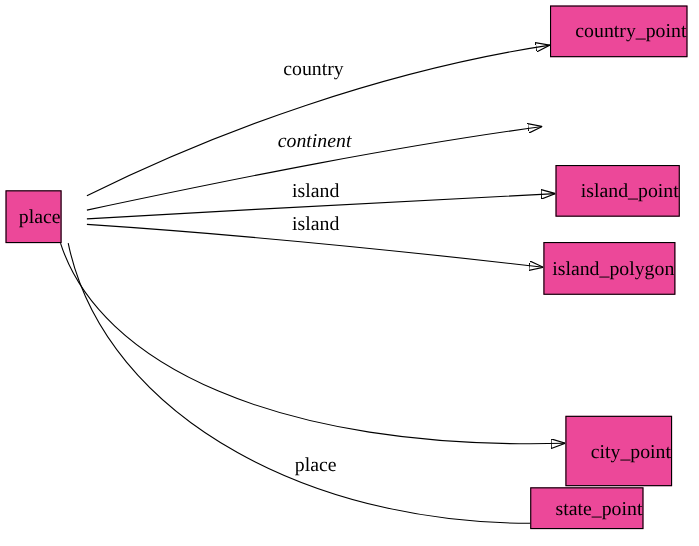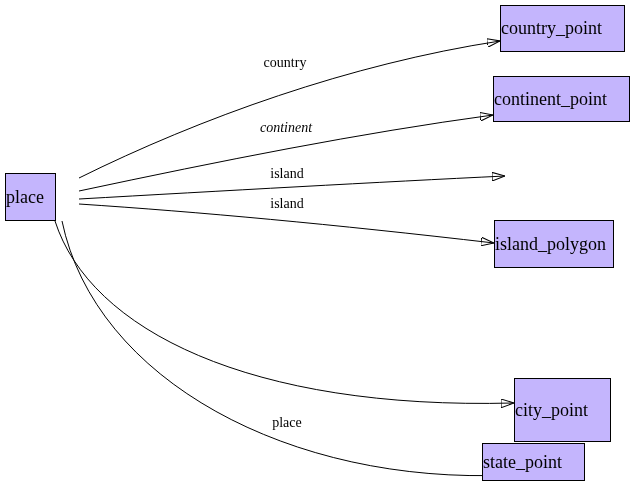--- a/index.html
+++ b/index.html
@@ -24,32 +24,32 @@
   }
   .edges-layer path {
     fill: none;
     stroke: #000000;
     stroke-width: 1;
   }
   .node {
     position: absolute;
     box-sizing: border-box;
     border: 1px solid #000000;
-    background: #c4b5fd;
+    background: #ec4899;
     display: flex;
     align-items: center;
-    justify-content: flex-start;
+    justify-content: flex-end;
     font-size: 18px;
     color: #000000;
     white-space: nowrap;
   }
   .edge-label {
     position: absolute;
     transform: translate(-50%, -50%);
-    font-size: 14px;
+    font-size: 18px;
     line-height: 19.5px;
     color: #000000;
     text-align: center;
     white-space: pre-line;
   }
 </style>
 </head>
 <body>
 
 <div class="canvas">
@@ -69,24 +69,24 @@
   </svg>
 
   <div class="node" style="left:5px;   top:173px; width:51px;  height:48px;">
     <span>place</span>
   </div>
 
   <div class="node" style="left:500px; top:5px;   width:125px; height:47px;">
     <span>country_point</span>
   </div>
 
-  <div class="node" style="left:493px; top:76px;  width:137px; height:46px;">
-    <span>continent_point</span>
+
+  <div class="node" style="left:505px; top:150px; width:113px; height:47px;">
+    <span>island_point</span>
   </div>
-
 
   <div class="node" style="left:494px; top:220px; width:120px; height:48px;">
     <span>island_polygon</span>
   </div>
 
   <div class="node" style="left:514px; top:378px; width:97px;  height:64px;">
     <span>city_point</span>
   </div>
 
   <div class="node" style="left:482px; top:443px; width:103px; height:38px;">

